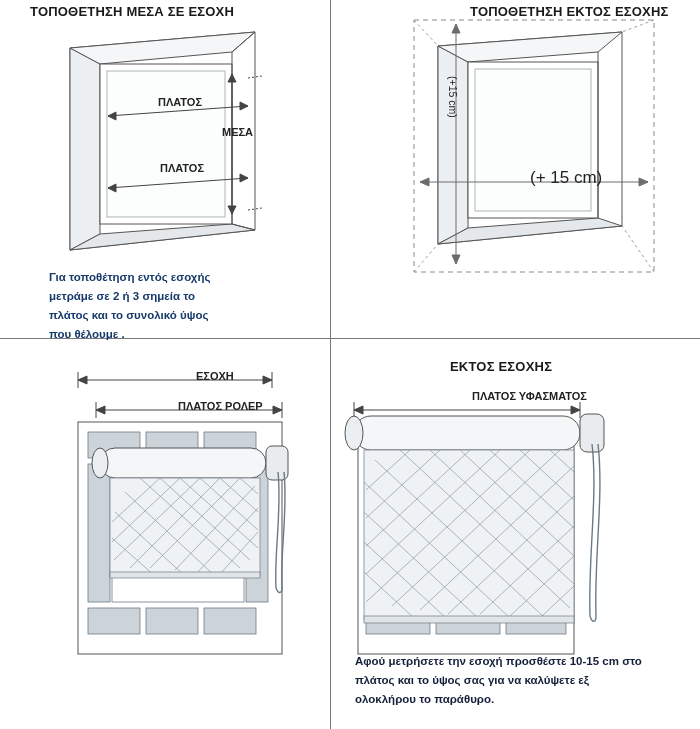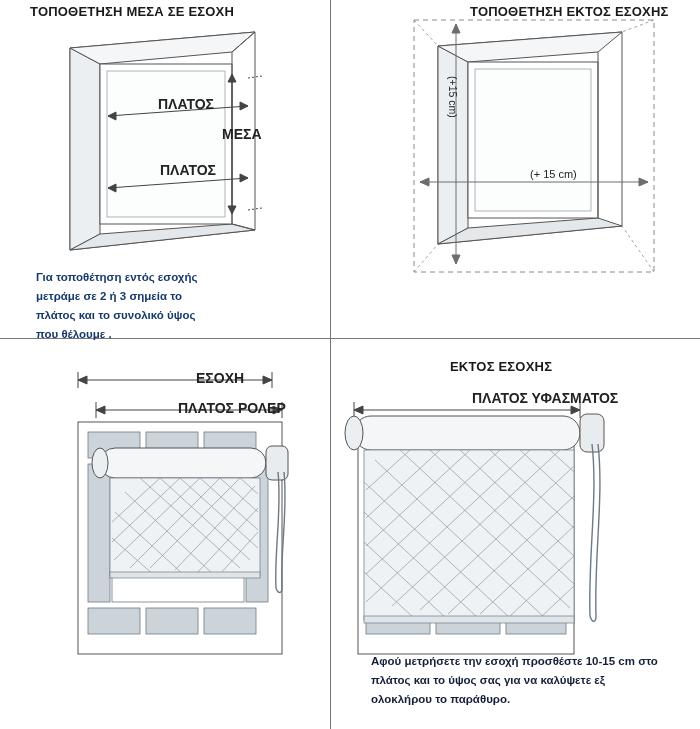--- a/index.html
+++ b/index.html
@@ -27,29 +27,28 @@
   }
   .caption {
     position: absolute;
     font-size: 11.5px;
     font-weight: bold;
     color: #173a6b;
     line-height: 1.65;
   }
   .caption.dark {
     color: #14203a;
-    margin-left: 16px;
   }
   .divider {
     position: absolute;
     background: #777;
   }
   .dim-label {
     position: absolute;
-    font-size: 14px;
+    font-size: 11px;
     font-weight: bold;
     color: #222;
     white-space: nowrap;
   }
   .dim-label.plain {
     font-weight: normal;
   }
   svg {
     position: absolute;
     left: 0;
@@ -106,21 +105,21 @@
 
         <line x1="248" y1="60" x2="262" y2="58" stroke-dasharray="2,2"></line>
         <line x1="248" y1="192" x2="262" y2="190" stroke-dasharray="2,2"></line>
       </g>
     </svg>
     <div class="dim-label" style="left:158px; top:78px;">ΠΛΑΤΟΣ</div>
     <div class="dim-label" style="left:222px; top:108px;">ΜΕΣΑ</div>
     <div class="dim-label" style="left:160px; top:144px;">ΠΛΑΤΟΣ</div>
   </div>
 
-  <div class="caption" style="left:36px; top:268px; width:180px;">Για τοποθέτηση εντός εσοχής μετράμε σε 2 ή 3 σημεία το πλάτος και το συνολικό ύψος που θέλουμε .</div>
+  <div class="caption" style="left:49px; top:268px; width:180px;">Για τοποθέτηση εντός εσοχής μετράμε σε 2 ή 3 σημεία το πλάτος και το συνολικό ύψος που θέλουμε .</div>
 
   <div class="quad-title" style="left:470px; top:4px;">ΤΟΠΟΘΕΤΗΣΗ ΕΚΤΟΣ ΕΣΟΧΗΣ</div>
 
   <div class="qbox" style="left:330px; top:14px; width:370px; height:262px;">
     <svg width="370" height="262" viewBox="0 0 370 262">
 
       <rect x="84" y="6" width="240" height="252" fill="none" stroke="#8a8a8a" stroke-width="1" stroke-dasharray="5,4"></rect>
       <g fill="none" stroke="#555" stroke-width="1">
 
         <polygon points="108,32 292,18 292,212 108,230" fill="#ffffff" stroke="#555"></polygon>
@@ -142,21 +141,21 @@
         <polygon points="318,168 309,164 309,172"></polygon>
       </g>
       <g stroke="#8a8a8a" stroke-width="0.8" stroke-dasharray="3,3">
         <line x1="84" y1="6" x2="108" y2="32"></line>
         <line x1="324" y1="6" x2="292" y2="18"></line>
         <line x1="84" y1="258" x2="108" y2="230"></line>
         <line x1="324" y1="258" x2="292" y2="212"></line>
       </g>
     </svg>
     <div class="dim-label plain" style="left:117px; top:62px; writing-mode:vertical-rl; text-orientation:mixed; font-size:10.5px;">(+15 cm)</div>
-    <div class="dim-label plain" style="left:200px; top:154px; font-size:11px;">(+ 15 cm)</div>
+    <div class="dim-label plain" style="left:200px; top:154px; font-size:17px;">(+ 15 cm)</div>
   </div>
 
 
   <div class="qbox" style="left:0px; top:352px; width:330px; height:320px;">
     <svg width="330" height="320" viewBox="0 0 330 320">
 
       <g stroke="#444" stroke-width="1" fill="#444">
         <line x1="78" y1="28" x2="272" y2="28"></line>
         <polygon points="78,28 87,24 87,32"></polygon>
         <polygon points="272,28 263,24 263,32"></polygon>

